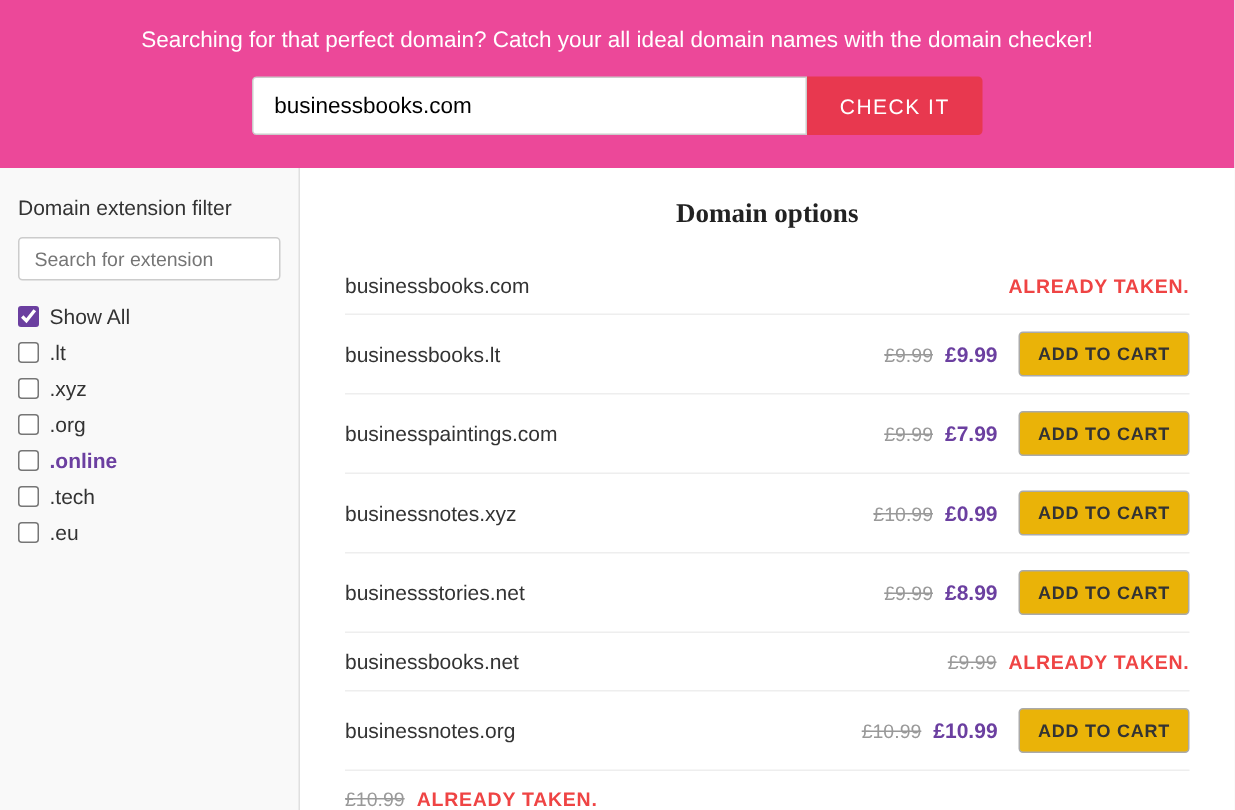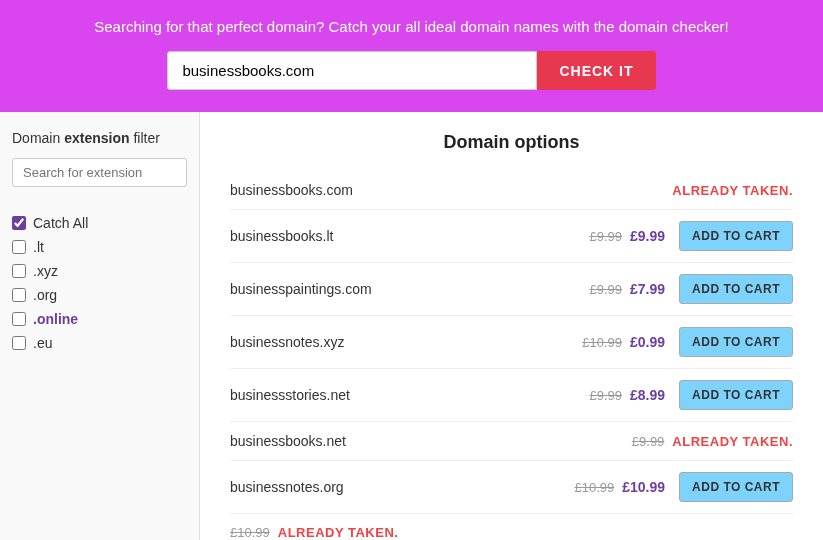--- a/index.html
+++ b/index.html
@@ -1,20 +1,20 @@
 <!DOCTYPE html>
 <html><head>
   <meta charset="utf-8">
   <style>
     * { box-sizing: border-box; margin: 0; padding: 0; }
     body { font-family: Arial, sans-serif; font-size: 14px; background: #f5f5f5; }
 
     
     .header {
-      background: #d946ef;
+      background: #ec4899;
       padding: 18px 20px 22px;
       text-align: center;
     }
     .header-tagline {
       color: #fff;
       font-size: 15px;
       margin-bottom: 16px;
     }
     .search-bar {
       display: flex;
@@ -25,21 +25,21 @@
       width: 370px;
       padding: 10px 14px;
       font-size: 15px;
       border: 1px solid #ccc;
       border-radius: 3px 0 0 3px;
       outline: none;
     }
     .check-btn {
       background: #e8384f;
       color: #fff;
-      font-weight: bold;
+      font-weight: normal;
       font-size: 14px;
       letter-spacing: 1px;
       border: none;
       padding: 10px 22px;
       border-radius: 0 3px 3px 0;
       cursor: pointer;
     }
 
     
     .main {
@@ -55,29 +55,29 @@
       background: #f9f9f9;
       border-right: 1px solid #e0e0e0;
       padding: 18px 12px;
     }
     .sidebar-title {
       font-size: 14px;
       color: #333;
       margin-bottom: 12px;
     }
     .sidebar-title strong {
-      font-weight: bold;
+      font-weight: normal;
     }
     .ext-search {
       width: 100%;
       padding: 6px 10px;
       font-size: 13px;
       border: 1px solid #ccc;
       border-radius: 3px;
-      margin-bottom: 24px;
+      margin-bottom: 12px;
       outline: none;
       color: #aaa;
     }
     .ext-list {
       list-style: none;
     }
     .ext-list li {
       display: flex;
       align-items: center;
       gap: 7px;
@@ -100,20 +100,21 @@
     .results {
       flex: 1;
       padding: 20px 30px;
     }
     .results-title {
       font-size: 18px;
       font-weight: bold;
       text-align: center;
       margin-bottom: 18px;
       color: #222;
+      font-family: Liberation Serif, serif;
     }
     .domain-row {
       display: flex;
       align-items: center;
       border-bottom: 1px solid #eee;
       padding: 11px 0;
     }
     .domain-name {
       flex: 1;
       font-size: 14px;
@@ -131,21 +132,21 @@
       font-size: 14px;
       margin-right: 14px;
     }
     .taken-label {
       color: #ef4444;
       font-weight: bold;
       font-size: 13px;
       letter-spacing: 0.5px;
     }
     .add-to-cart-btn {
-      background: #7dd3fc;
+      background: #eab308;
       border: 1px solid #aaa;
       color: #333;
       font-size: 12px;
       font-weight: bold;
       letter-spacing: 0.5px;
       padding: 7px 12px;
       border-radius: 3px;
       cursor: pointer;
       white-space: nowrap;
     }
@@ -164,39 +165,43 @@
 <div class="main">
 
   <div class="sidebar">
     <div class="sidebar-title">
       Domain <strong>extension</strong> filter
     </div>
     <input class="ext-search" type="text" placeholder="Search for extension" style="">
     <ul class="ext-list">
       <li>
         <input type="checkbox" id="ext-all" checked="" style="">
-        <label for="ext-all">Catch All</label>
+        <label for="ext-all">Show All</label>
       </li>
       <li>
         <input type="checkbox" id="ext-lt" style="">
         <label for="ext-lt">.lt</label>
       </li>
       <li>
         <input type="checkbox" id="ext-xyz" style="">
         <label for="ext-xyz">.xyz</label>
       </li>
       <li>
         <input type="checkbox" id="ext-org" style="">
         <label for="ext-org">.org</label>
       </li>
       <li class="online-item">
         <input type="checkbox" id="ext-online" style="">
         <label for="ext-online">.online</label>
       </li>
       <li>
+        <input type="checkbox" id="ext-tech" style="">
+        <label for="ext-tech">.tech</label>
+      </li>
+      <li>
         <input type="checkbox" id="ext-eu" style="">
         <label for="ext-eu">.eu</label>
       </li>
     </ul>
   </div>
 
   <div class="results">
     <div class="results-title">Domain options</div>
     <div id="domain-rows">
         <div class="domain-row">

